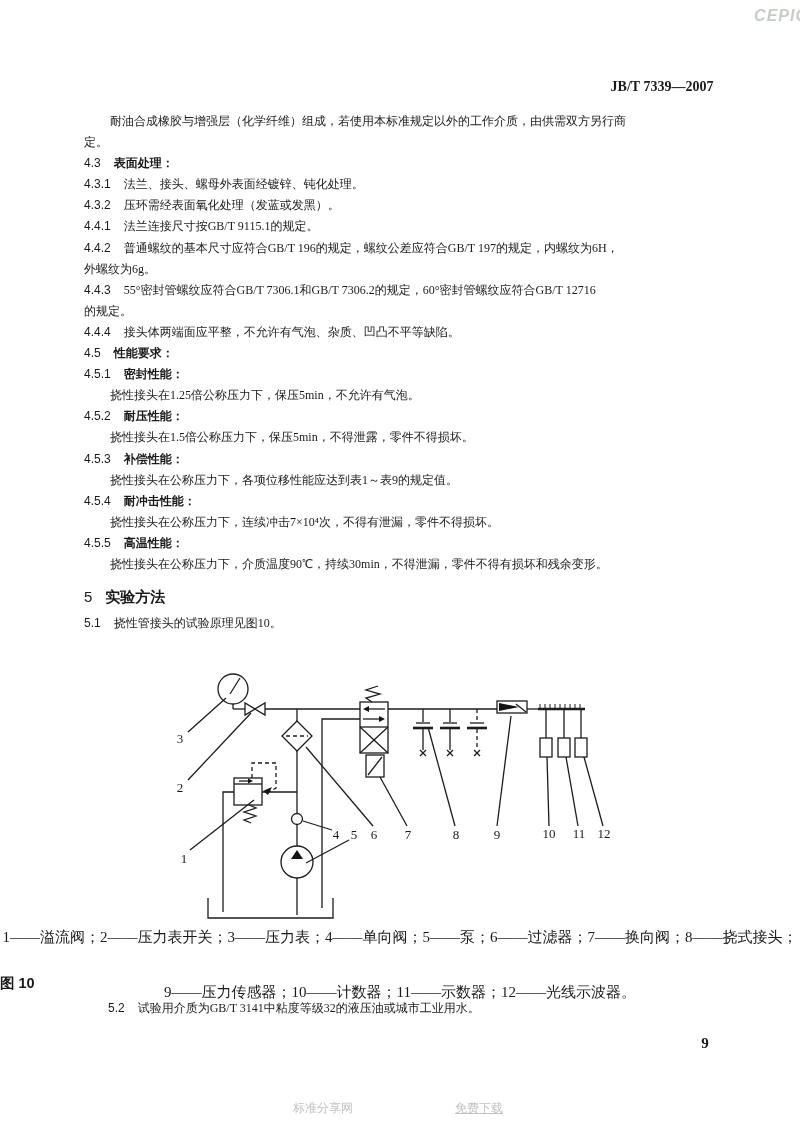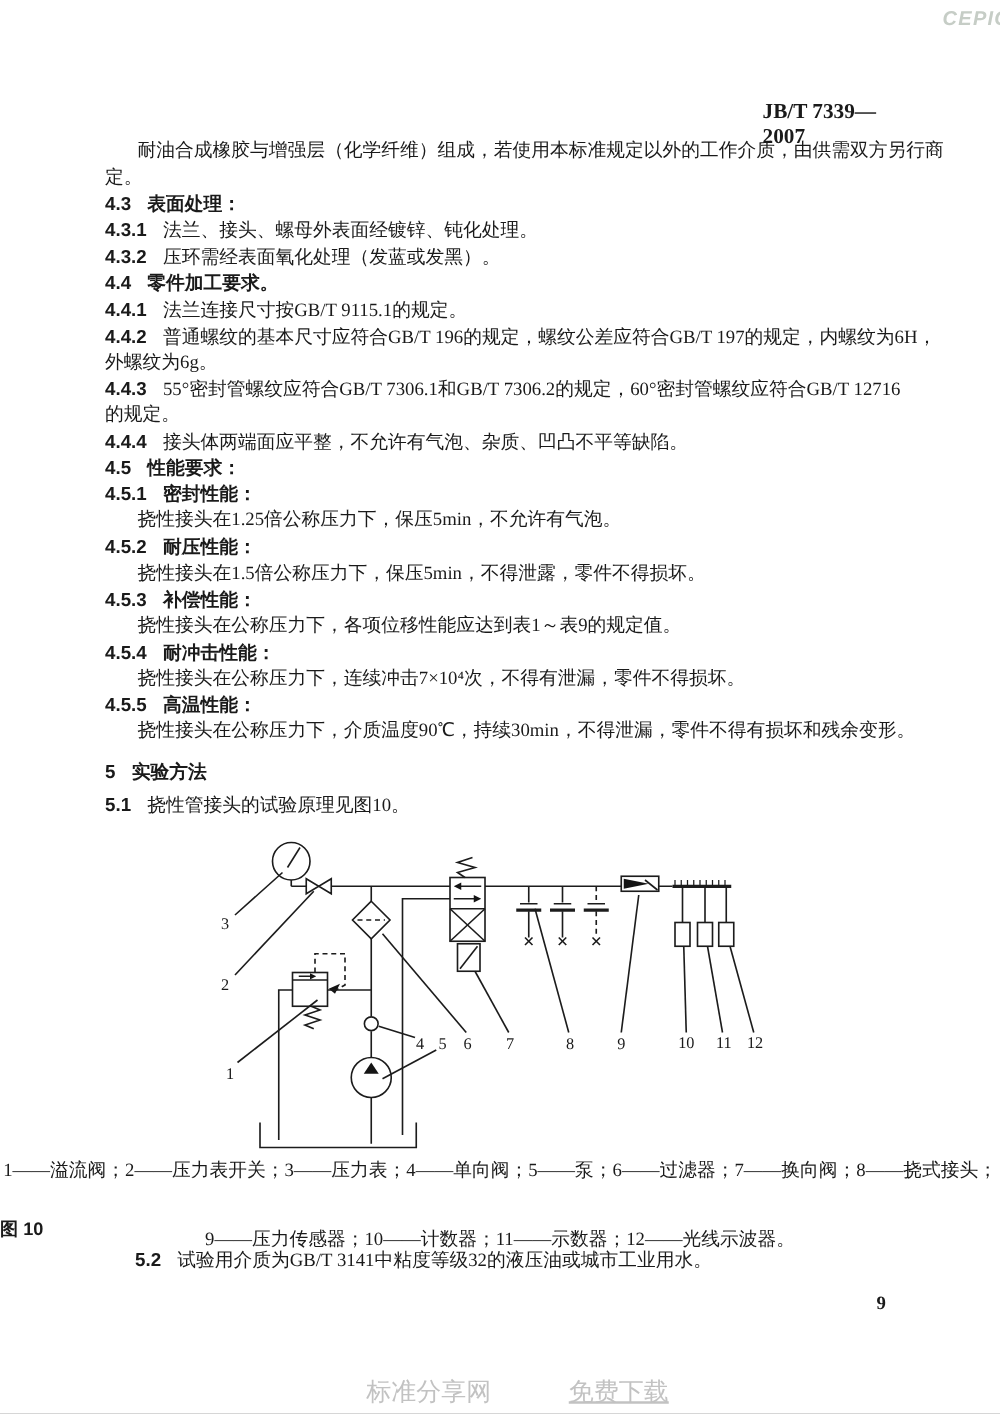--- a/index.html
+++ b/index.html
@@ -8,45 +8,45 @@
     font-family:"Liberation Serif",serif;color:#1a1a1a;overflow:hidden;
     margin:0 auto;
     padding-left:20px;
   }
   .logo{
     position:absolute;top:7px;right:12px;
     font-family:"Liberation Sans",sans-serif;font-style:italic;font-weight:bold;
     font-size:16px;letter-spacing:1px;color:#c6cdc6;
   }
   .header-code{
-    position:absolute;top:79px;left:610px;width:104px;text-align:left;
-    font-weight:bold;font-size:17px;font-family:"Liberation Serif",serif;
+    position:absolute;top:79px;left:610px;width:104px;text-align:center;
+    font-weight:bold;font-size:14px;font-family:"Liberation Serif",serif;
   }
   .content{position:absolute;left:84px;top:111px;width:632px;}
-  .line{height:21.1px;line-height:21.1px;font-size:15px;white-space:nowrap;}
+  .line{height:21.1px;line-height:21.1px;font-size:12px;white-space:nowrap;}
   .indent{padding-left:26px;}
-  .num{font-family:"Liberation Sans",sans-serif;font-weight:bold;margin-right:13px;text-align:center;}
+  .num{font-family:"Liberation Sans",sans-serif;font-weight:normal;margin-right:13px;text-align:center;}
   .hd{font-family:"Liberation Sans",sans-serif;font-weight:bold;}
   .sec5{margin-top:11px;font-size:15px;}
   .s51{margin-top:6px;}
   .fig-svg{position:absolute;left:150px;top:660px;}
   .caption{
     position:absolute;left:0;width:800px;text-align:center;
     font-size:15px;line-height:16px;white-space:nowrap;
   }
   .cap1{top:929px;}
   .cap2{top:953px;margin-top:31px;}
   .fig-title{
     position:absolute;left:0;top:974px;width:800px;
     font-family:"Liberation Sans",sans-serif;font-weight:bold;font-size:14.5px;
   }
   .s52{position:absolute;left:84px;top:998px;margin-left:24px;}
   .page-num{position:absolute;left:690px;top:1035px;width:30px;text-align:center;
     font-weight:bold;font-size:15px;}
-  .footer-text{position:absolute;top:1100px;font-size:20px;color:#c2c2c2;
+  .footer-text{position:absolute;top:1100px;font-size:12px;color:#c2c2c2;
     font-family:"Liberation Sans",sans-serif;}
   .ft-left{left:293px;}
   .ft-right{left:455px;text-decoration:underline;}
   svg line,svg polyline,svg rect,svg circle,svg polygon{
     stroke:#1c1c1c;stroke-width:1.3;fill:none;
   }
   svg polygon.filled{fill:#141414;stroke:none;}
   svg text{fill:#1a1a1a;font-family:"Liberation Serif",serif;font-size:13px;text-anchor:middle;}
   svg .thick{stroke-width:2.6;}
   svg .thin{stroke-width:1;}
@@ -59,21 +59,20 @@
 
   <div class="logo">CEPIC</div>
   <div class="header-code">JB/T 7339—2007</div>
 
   <div class="content">
     <div class="line indent"><span>耐油合成橡胶与增强层（化学纤维）组成，若使用本标准规定以外的工作介质，由供需双方另行商</span></div>
     <div class="line"><span>定。</span></div>
     <div class="line"><span class="num">4.3</span><span class="hd">表面处理：</span></div>
     <div class="line"><span class="num">4.3.1</span><span>法兰、接头、螺母外表面经镀锌、钝化处理。</span></div>
     <div class="line"><span class="num">4.3.2</span><span>压环需经表面氧化处理（发蓝或发黑）。</span></div>
-    <div class="line"><span class="num">4.4</span><span class="hd">零件加工要求。</span></div>
     <div class="line"><span class="num">4.4.1</span><span>法兰连接尺寸按GB/T 9115.1的规定。</span></div>
     <div class="line"><span class="num">4.4.2</span><span>普通螺纹的基本尺寸应符合GB/T 196的规定，螺纹公差应符合GB/T 197的规定，内螺纹为6H，</span></div>
     <div class="line"><span>外螺纹为6g。</span></div>
     <div class="line"><span class="num">4.4.3</span><span>55°密封管螺纹应符合GB/T 7306.1和GB/T 7306.2的规定，60°密封管螺纹应符合GB/T 12716</span></div>
     <div class="line"><span>的规定。</span></div>
     <div class="line"><span class="num">4.4.4</span><span>接头体两端面应平整，不允许有气泡、杂质、凹凸不平等缺陷。</span></div>
     <div class="line"><span class="num">4.5</span><span class="hd">性能要求：</span></div>
     <div class="line"><span class="num">4.5.1</span><span class="hd">密封性能：</span></div>
     <div class="line indent"><span>挠性接头在1.25倍公称压力下，保压5min，不允许有气泡。</span></div>
     <div class="line"><span class="num">4.5.2</span><span class="hd">耐压性能：</span></div>

